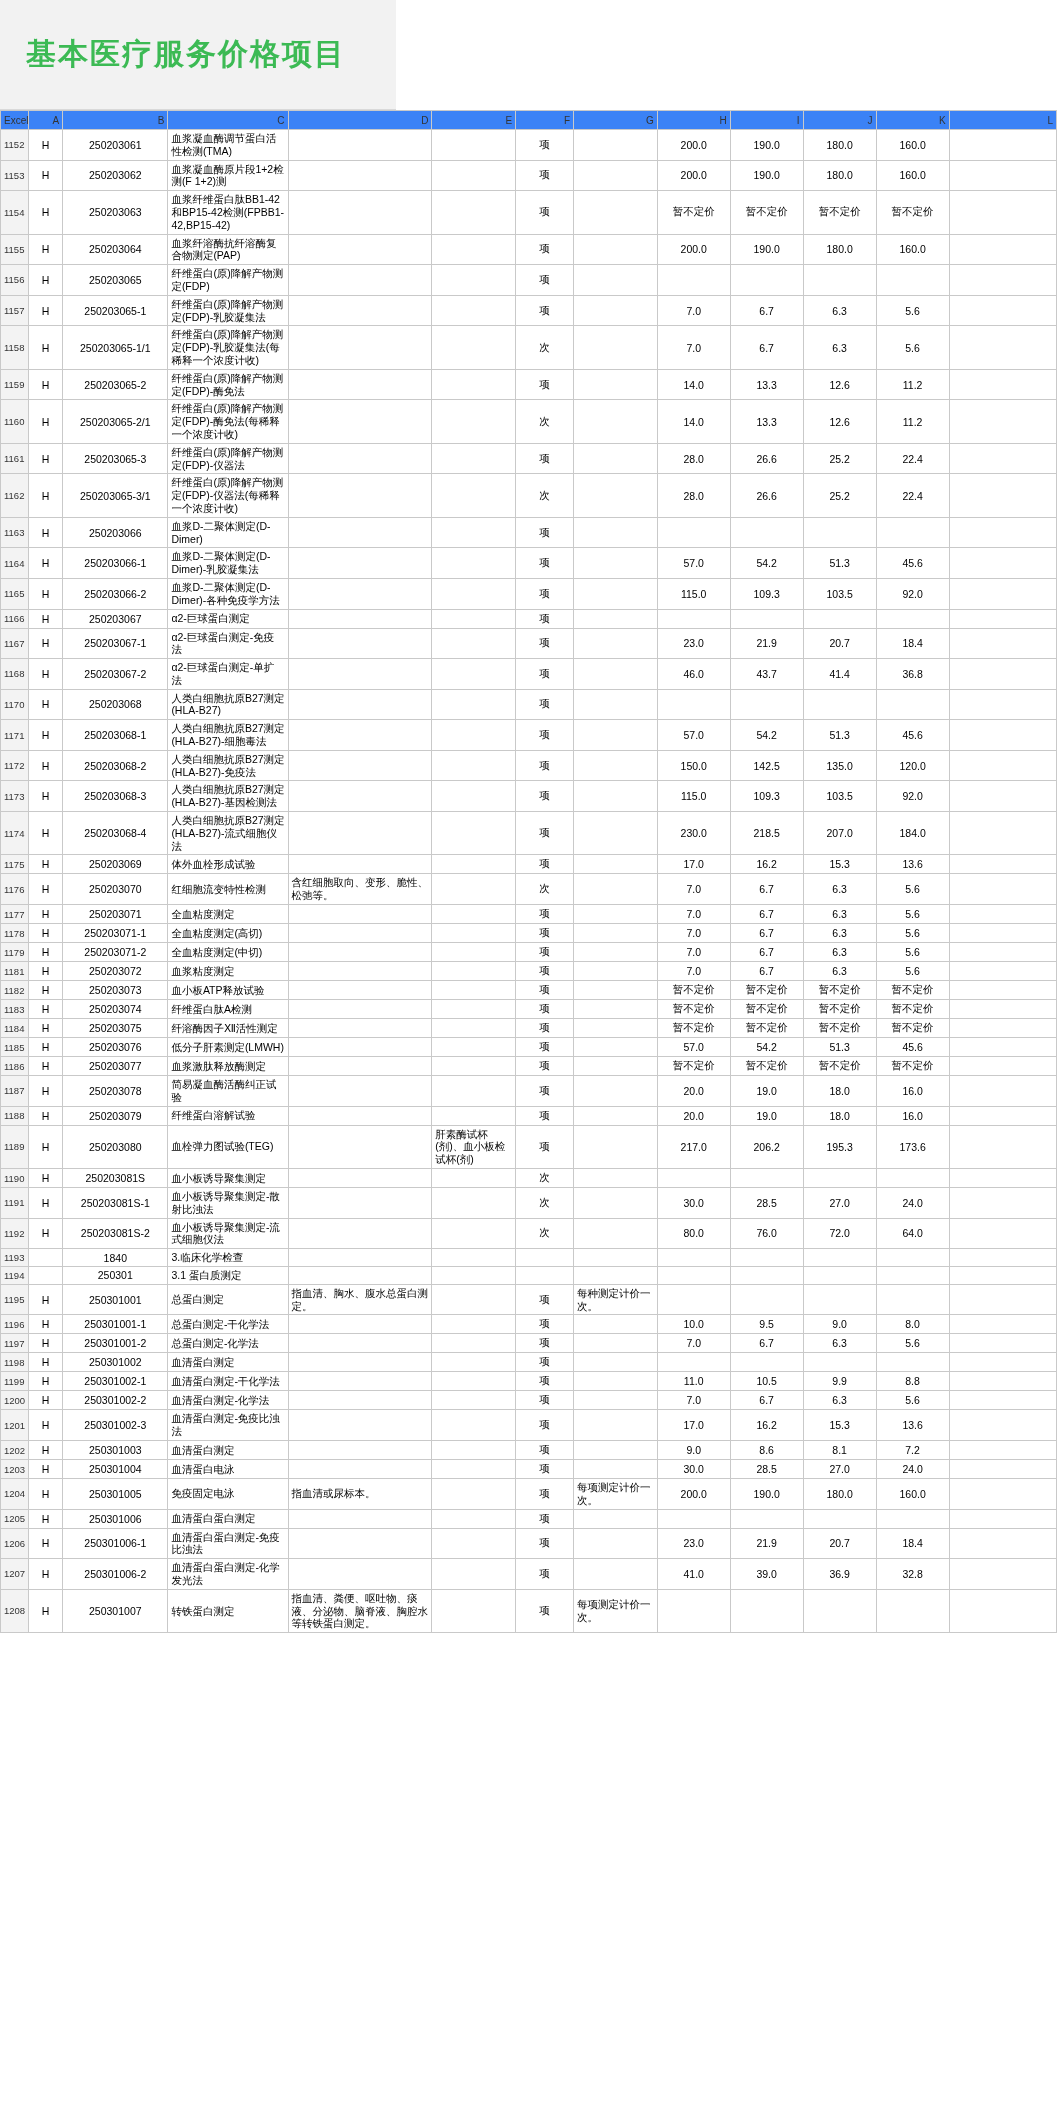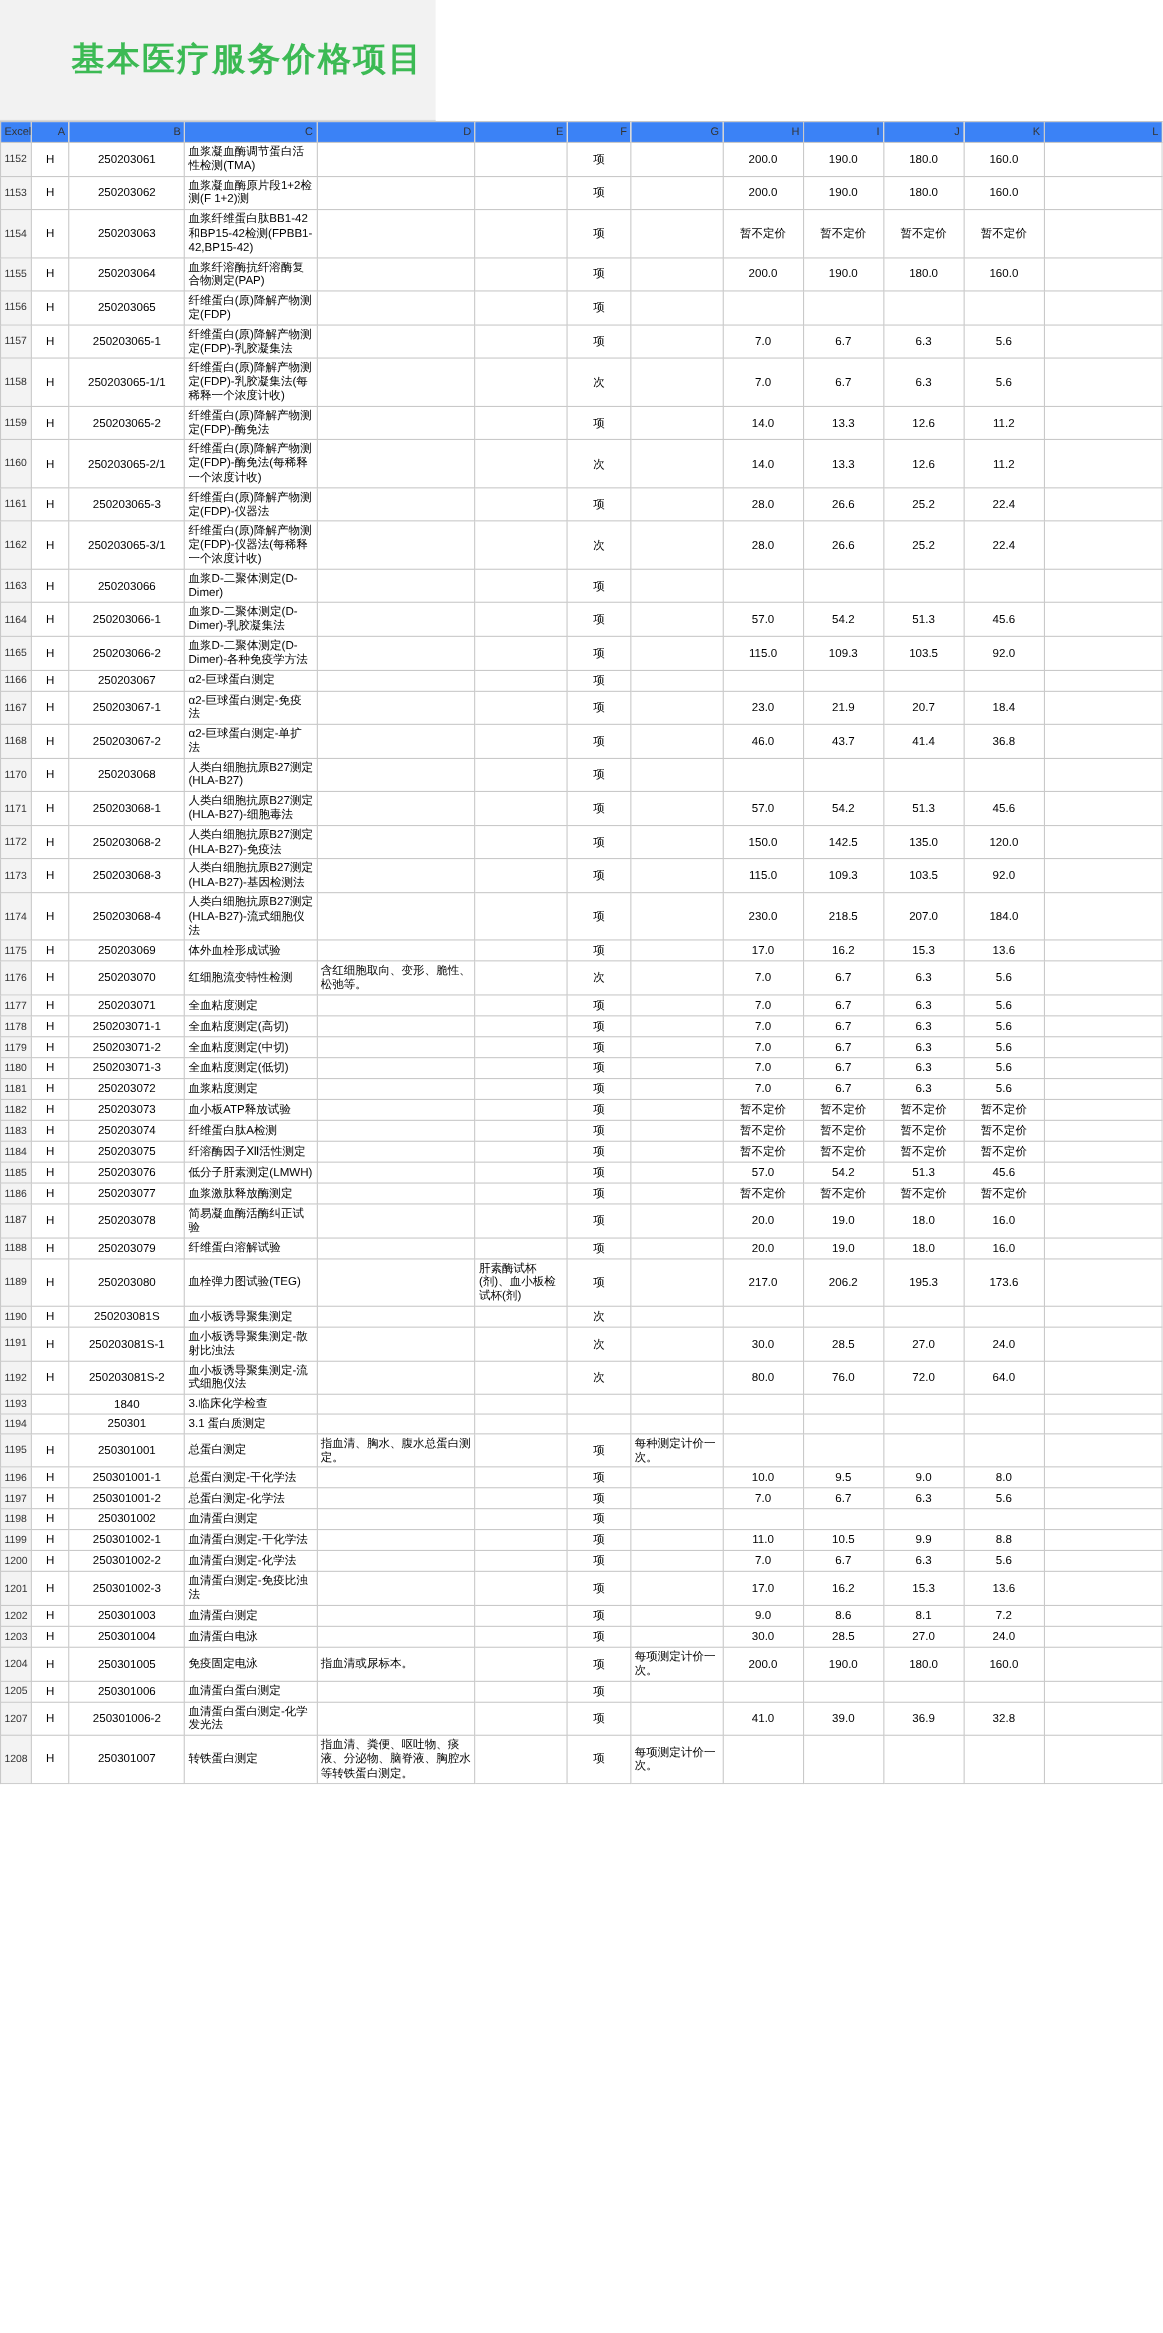--- a/index.html
+++ b/index.html
@@ -1,18 +1,18 @@
 <!DOCTYPE html>
 <html><head>
 <meta charset="utf-8">
 <style>
   html,body{margin:0;padding:0;background:#ffffff;}
   body{font-family:"Liberation Sans","DejaVu Sans",sans-serif;color:#000;}
   #page{width:1057px;position:relative;background:#fff;}
-  .banner{width:396px;height:110px;background:#f2f2f2;border-bottom:1px solid #d9d9d9;box-sizing:border-box;display:flex;align-items:center;padding-left:39px;}
+  .banner{width:396px;height:110px;background:#f2f2f2;border-bottom:1px solid #d9d9d9;box-sizing:border-box;display:flex;align-items:center;}
   .banner-title{font-size:30px;font-weight:bold;color:#3cba54;letter-spacing:2px;padding-left:26px;}
   table{border-collapse:collapse;width:1057px;table-layout:fixed;font-size:10.5px;}
   col.c-excel{width:26px;}
   col.c-a{width:32px;}
   col.c-b{width:98px;}
   col.c-c{width:112px;}
   col.c-d{width:134px;}
   col.c-e{width:78px;}
   col.c-f{width:54px;}
   col.c-g{width:78px;}
@@ -470,35 +470,20 @@
           <td class="txt"></td>
           <td class="ctr">项</td>
           <td class="txt"></td>
           <td class="num">7.0</td>
           <td class="num">6.7</td>
           <td class="num">6.3</td>
           <td class="num">5.6</td>
           <td class="txt"></td>
         </tr>
         <tr>
-          <td class="idx">1180</td>
-          <td class="ctr">H</td>
-          <td class="ctr">250203071-3</td>
-          <td class="txt">全血粘度测定(低切)</td>
-          <td class="txt"></td>
-          <td class="txt"></td>
-          <td class="ctr">项</td>
-          <td class="txt"></td>
-          <td class="num">7.0</td>
-          <td class="num">6.7</td>
-          <td class="num">6.3</td>
-          <td class="num">5.6</td>
-          <td class="txt"></td>
-        </tr>
-        <tr>
           <td class="idx">1181</td>
           <td class="ctr">H</td>
           <td class="ctr">250203072</td>
           <td class="txt">血浆粘度测定</td>
           <td class="txt"></td>
           <td class="txt"></td>
           <td class="ctr">项</td>
           <td class="txt"></td>
           <td class="num">7.0</td>
           <td class="num">6.7</td>
@@ -857,20 +842,35 @@
           <td class="ctr">250301006</td>
           <td class="txt">血清蛋白蛋白测定</td>
           <td class="txt"></td>
           <td class="txt"></td>
           <td class="ctr">项</td>
           <td class="txt"></td>
           <td class="num"></td>
           <td class="num"></td>
           <td class="num"></td>
           <td class="num"></td>
+          <td class="txt"></td>
+        </tr>
+        <tr>
+          <td class="idx">1206</td>
+          <td class="ctr">H</td>
+          <td class="ctr">250301006-1</td>
+          <td class="txt">血清蛋白蛋白测定-免疫比浊法</td>
+          <td class="txt"></td>
+          <td class="txt"></td>
+          <td class="ctr">项</td>
+          <td class="txt"></td>
+          <td class="num">23.0</td>
+          <td class="num">21.9</td>
+          <td class="num">20.7</td>
+          <td class="num">18.4</td>
           <td class="txt"></td>
         </tr>
         <tr>
           <td class="idx">1207</td>
           <td class="ctr">H</td>
           <td class="ctr">250301006-2</td>
           <td class="txt">血清蛋白蛋白测定-化学发光法</td>
           <td class="txt"></td>
           <td class="txt"></td>
           <td class="ctr">项</td>

